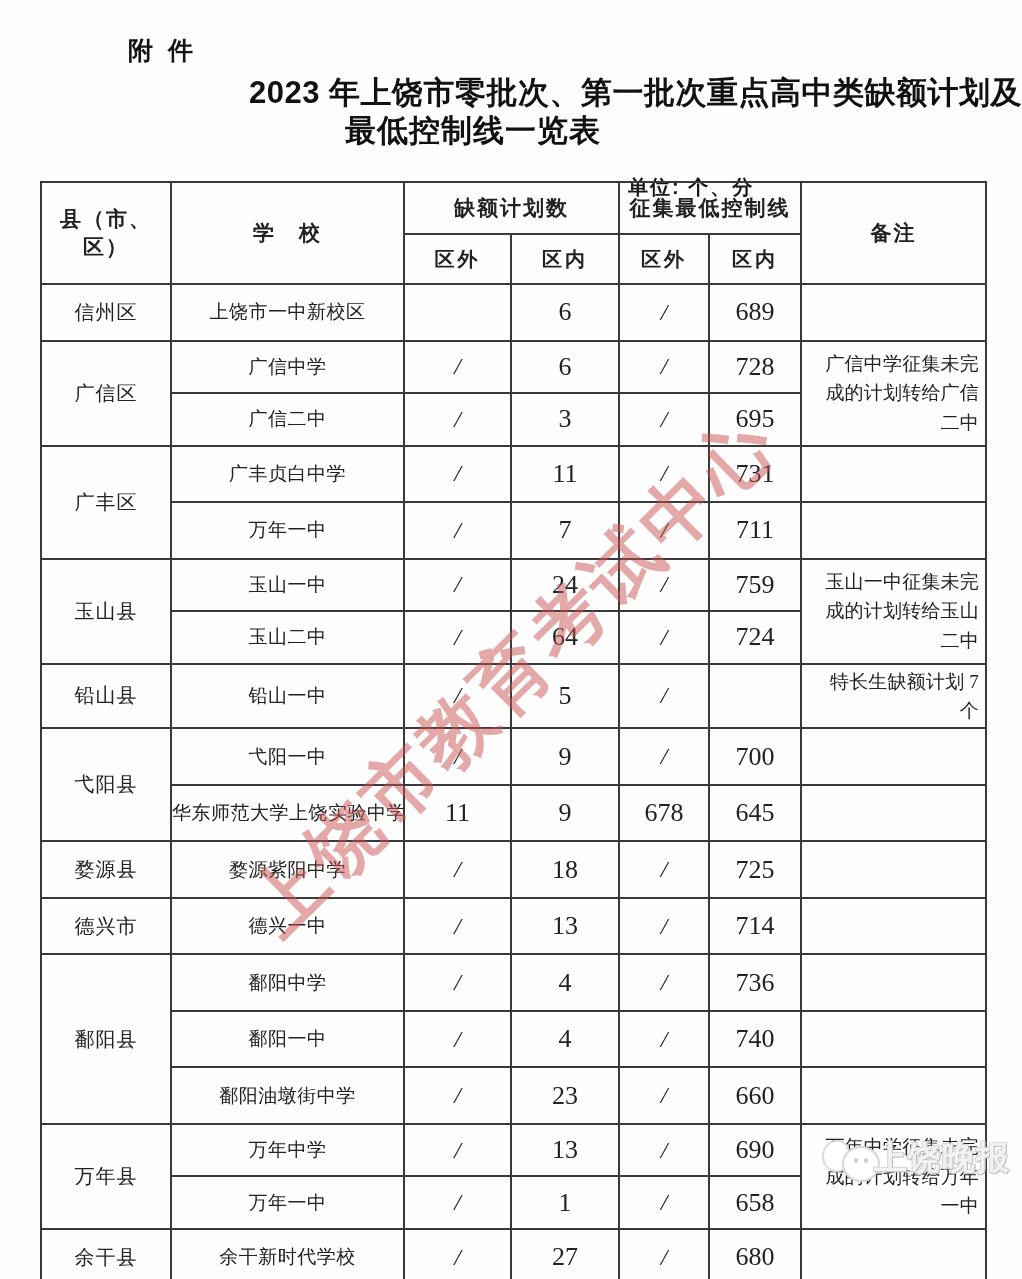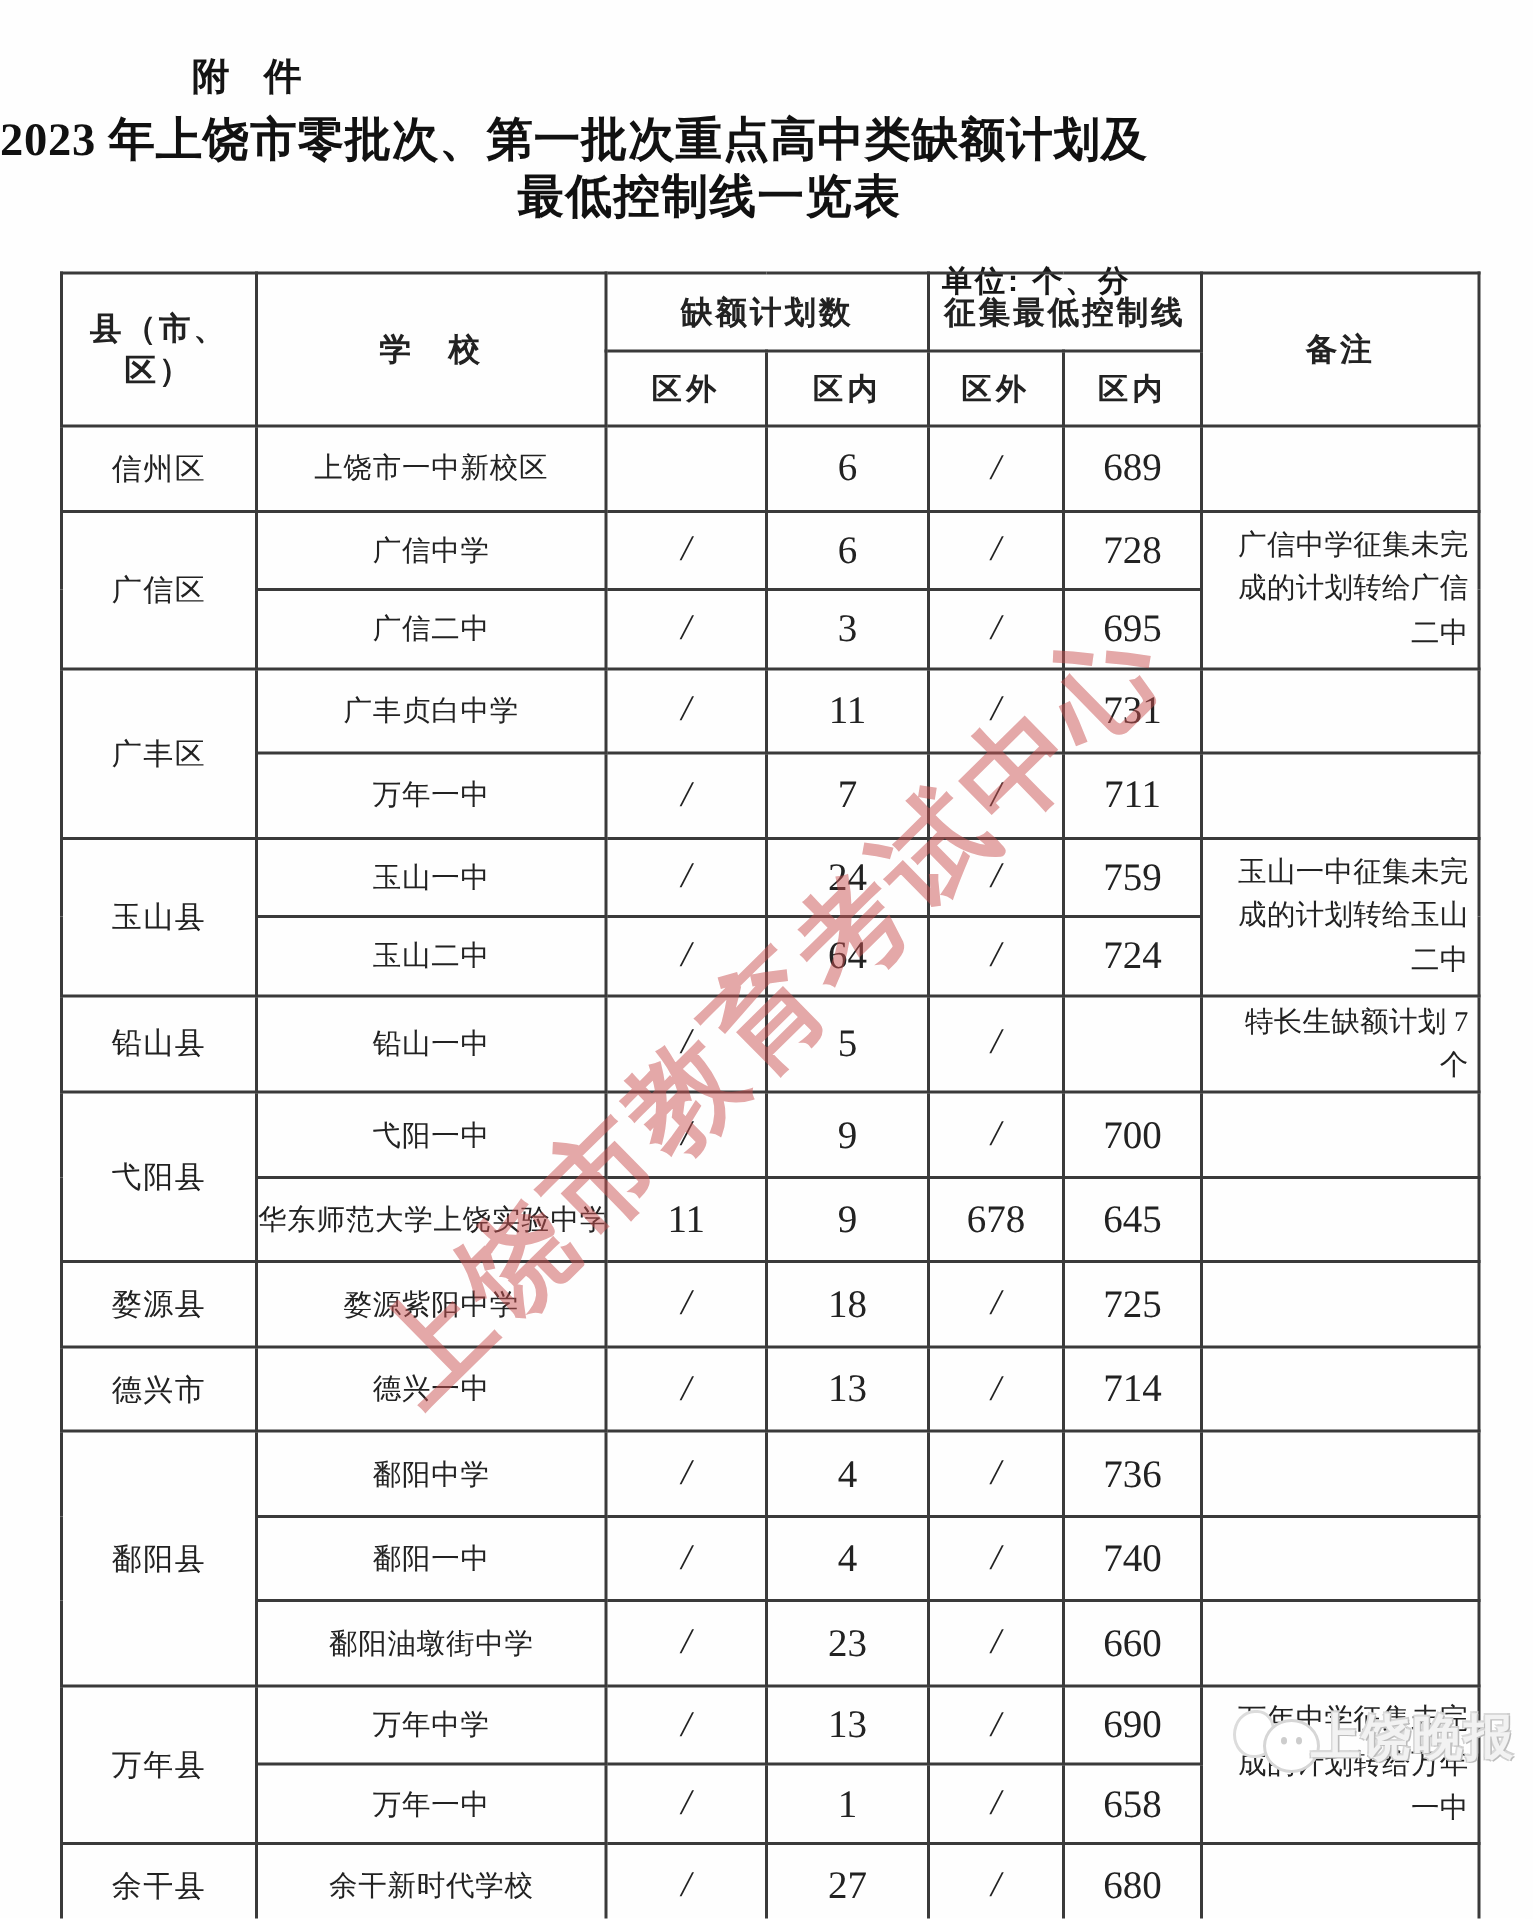--- a/index.html
+++ b/index.html
@@ -5,26 +5,26 @@
   html,body { margin:0; padding:0; }
   body {
     width:1022px; height:1279px; background:#ffffff; position:relative;
     font-family:"Liberation Serif","DejaVu Serif",serif; color:#1e1e1e;
     overflow:hidden;
   }
   .page { position:absolute; inset:0; background:#fefefe; }
 
   .attachment-label {
     position:absolute; left:128px; top:34px;
-    font-family:Liberation Mono, monospace;
+    font-family:Liberation Sans, sans-serif;
     font-weight:bold; font-size:25px; letter-spacing:4px; color:#141414;
   }
   .title-line1 {
-    position:absolute; left:0; top:72px; width:1022px; text-align:left;
-    font-family:Liberation Serif, serif;
+    position:absolute; left:0; top:72px; width:1022px; text-align:right;
+    font-family:Liberation Sans, sans-serif;
     font-weight:bold; font-size:31px; letter-spacing:0.5px; color:#111;
     white-space:nowrap;
   }
   .title-line2 {
     position:absolute; left:0; top:110px; width:946px; text-align:center;
     font-family:"Liberation Sans","DejaVu Sans",sans-serif;
     font-weight:bold; font-size:31px; letter-spacing:1px; color:#111;
     white-space:nowrap;
   }
   .unit-note {

